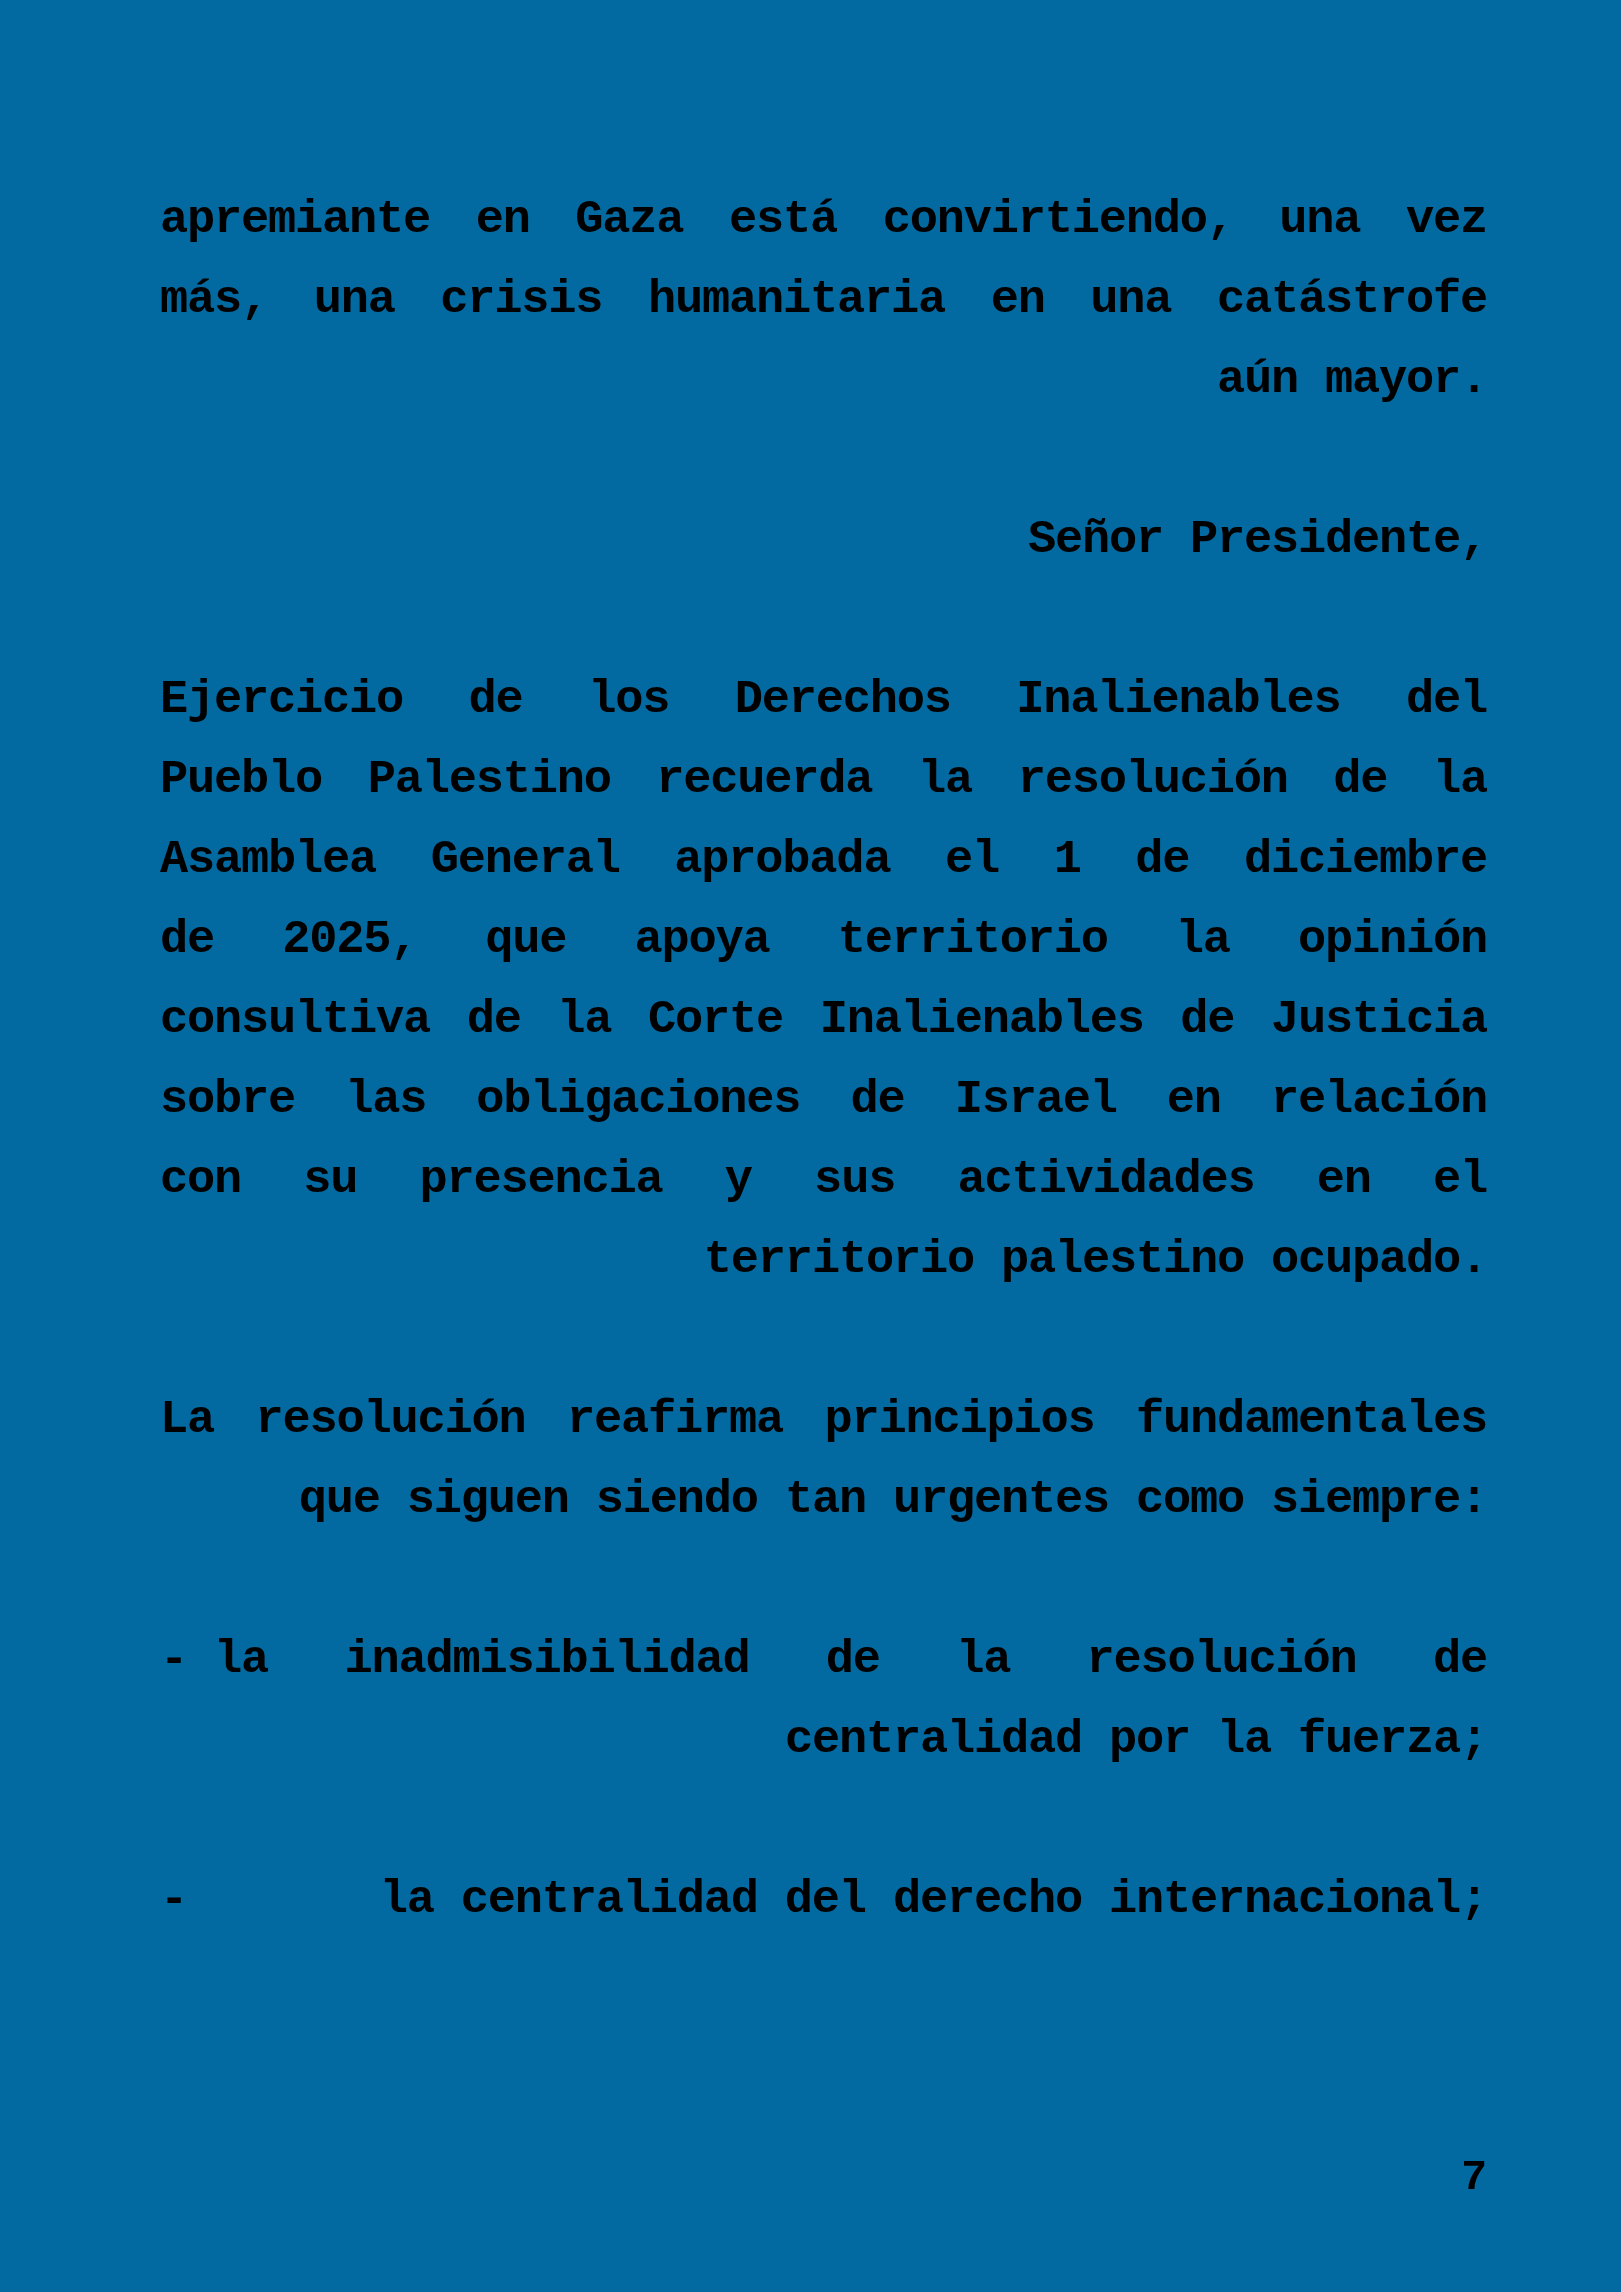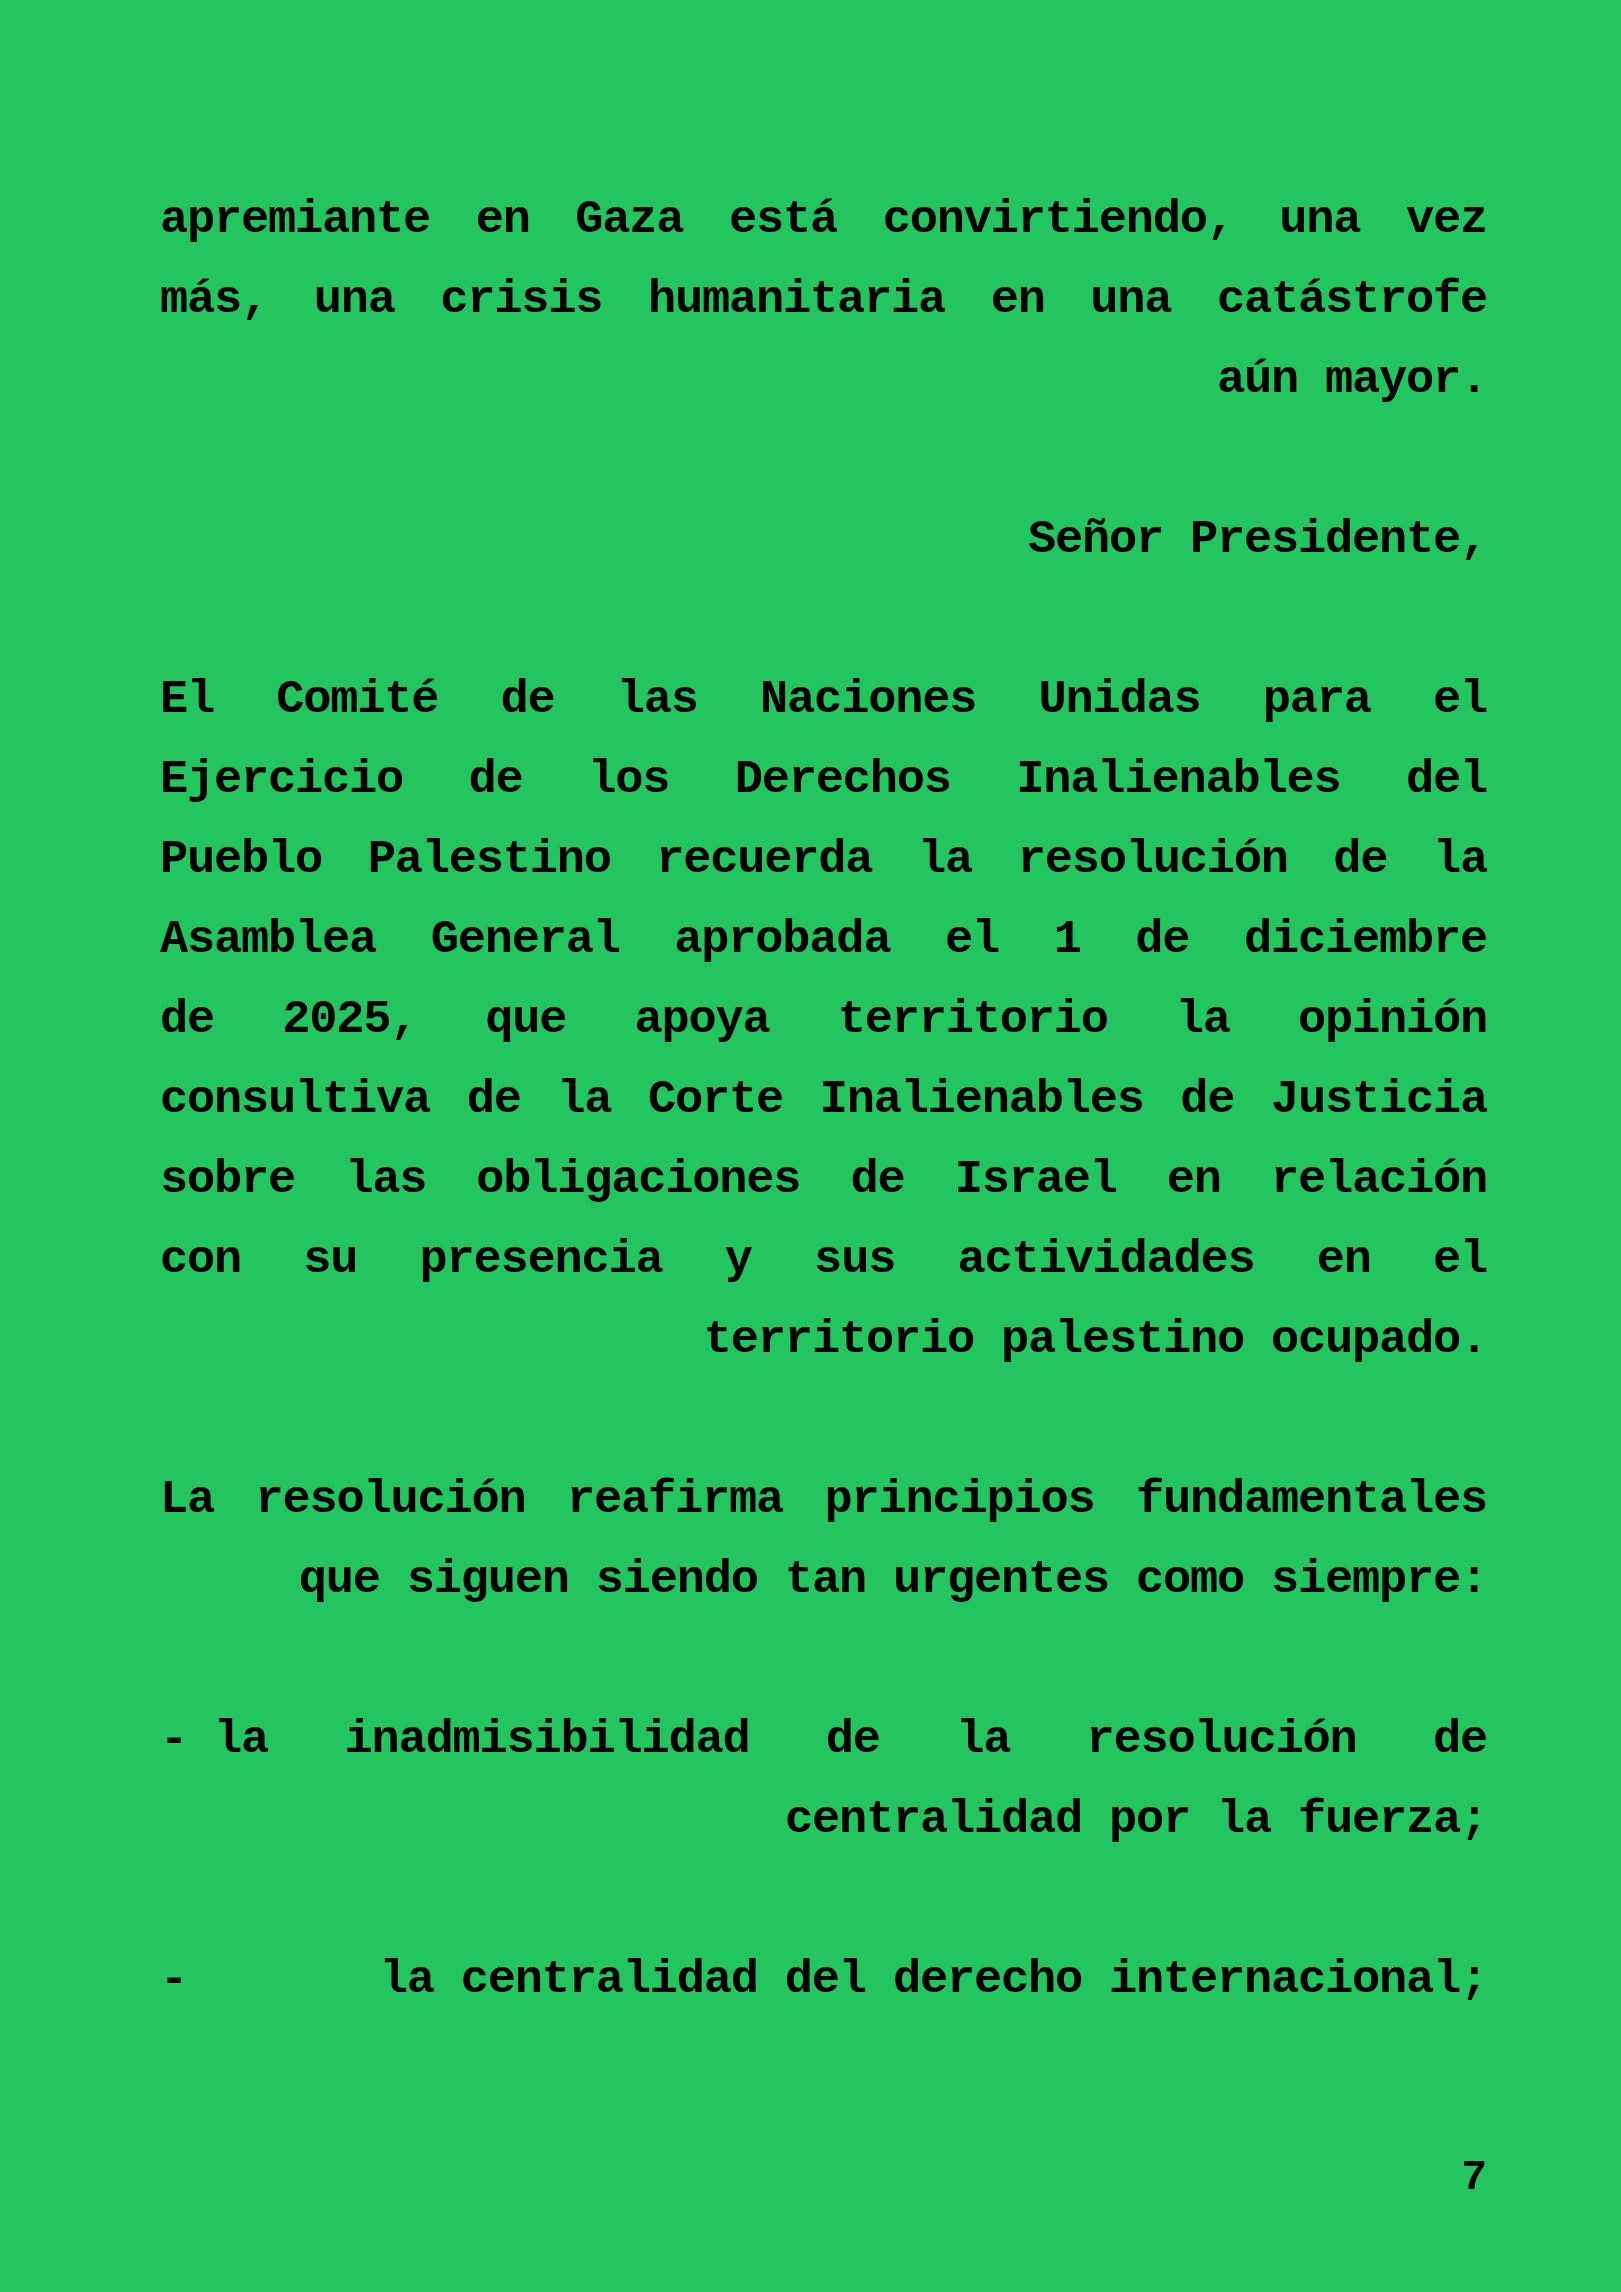--- a/index.html
+++ b/index.html
@@ -4,21 +4,21 @@
 <style>
   html, body { margin: 0; padding: 0; }
   body {
     width: 1621px; height: 2293px;
     background: #e8e8e8;
     font-family: "Liberation Mono", monospace;
   }
   .page {
     position: relative;
     width: 1621px; height: 2293px;
-    background: #22c55e;
+    background: #0369a1;
     color: #000000;
     font-weight: 700;
     overflow: hidden;
   }
   .doc {
     position: absolute;
     left: 160px; top: 180px;
     width: 1327px;
   }
   .para + .para { margin-top: 80px; }
@@ -64,21 +64,20 @@
       <div class="ln j">apremiante en Gaza está convirtiendo, una vez</div>
       <div class="ln j">más, una crisis humanitaria en una catástrofe</div>
       <div class="ln">aún mayor.</div>
     </div>
 
     <div class="para">
       <div class="ln">Señor Presidente,</div>
     </div>
 
     <div class="para">
-      <div class="ln j">El Comité de las Naciones Unidas para el</div>
       <div class="ln j">Ejercicio de los Derechos Inalienables del</div>
       <div class="ln j">Pueblo Palestino recuerda la resolución de la</div>
       <div class="ln j">Asamblea General aprobada el 1 de diciembre</div>
       <div class="ln j">de 2025, que apoya territorio la opinión</div>
       <div class="ln j">consultiva de la Corte Inalienables de Justicia</div>
       <div class="ln j">sobre las obligaciones de Israel en relación</div>
       <div class="ln j">con su presencia y sus actividades en el</div>
       <div class="ln">territorio palestino ocupado.</div>
     </div>
 

